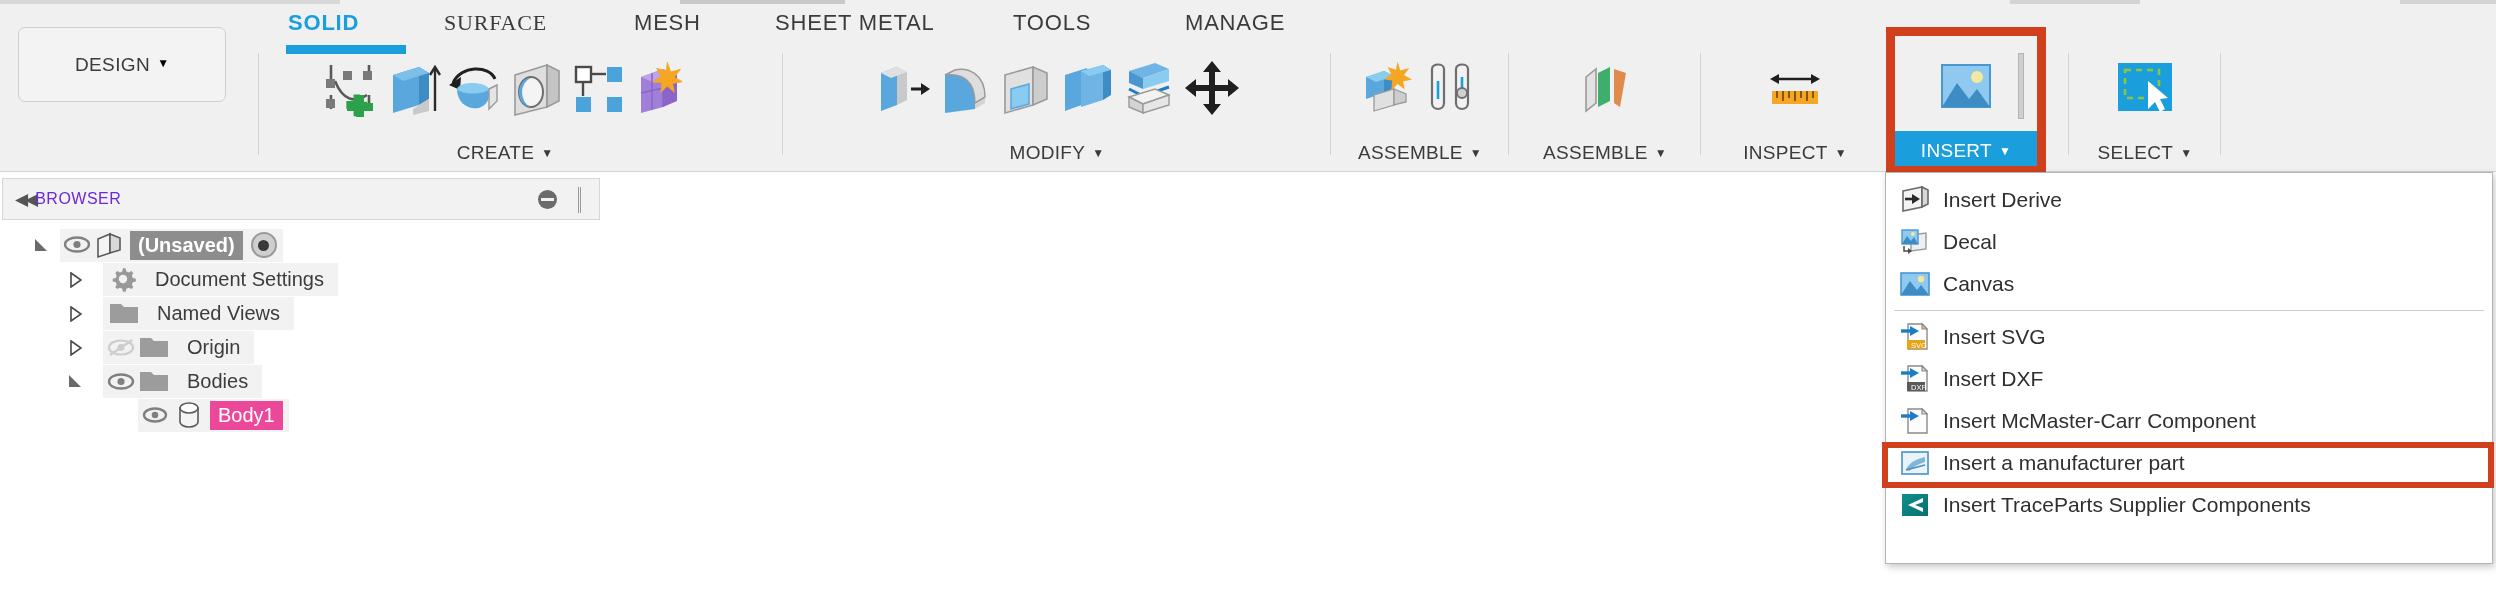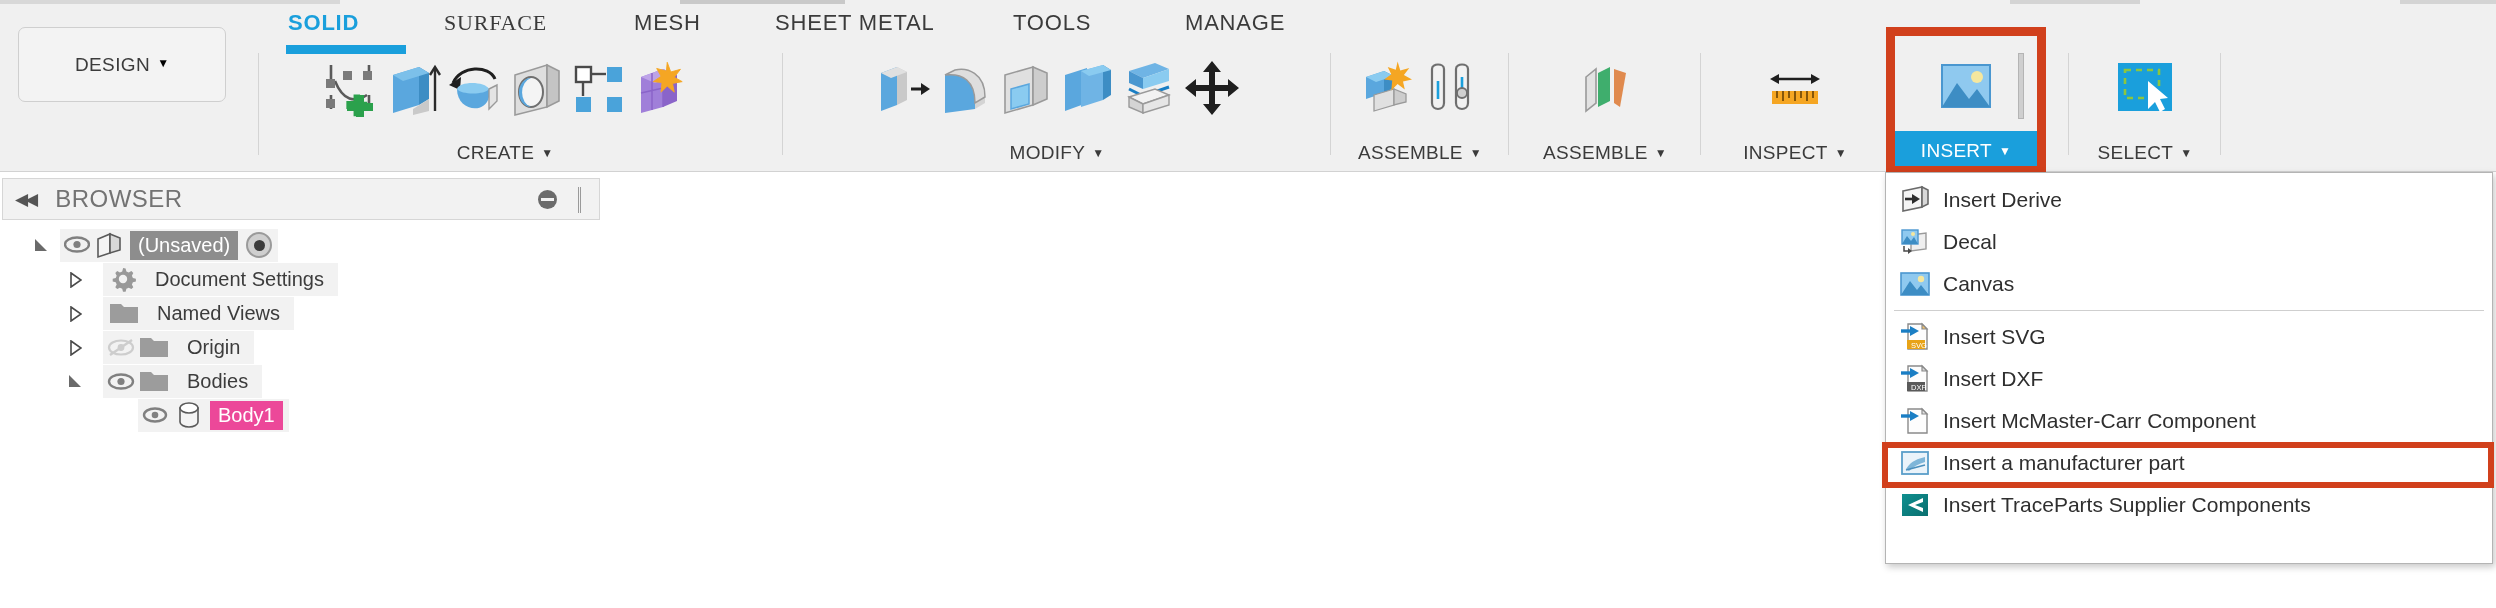--- a/index.html
+++ b/index.html
@@ -107,21 +107,21 @@
   .browser-header {
     position: absolute; left: 2px; top: 0; width: 598px; height: 42px;
     background: #f2f2f2; border: 1px solid #d6d6d6;
     display: flex; align-items: center;
   }
   .browser-header .rewind {
     margin-left: 12px; font-size: 17px; color: #555; letter-spacing: -3px;
     cursor: pointer;
   }
   .browser-header .btitle {
-    margin-left: 20px; font-size: 24px; color: #737373; letter-spacing: 0.5px;
+    font-size: 16px; color: #6d28d9; letter-spacing: 0.5px;
   }
   .browser-header .minus {
     position: absolute; right: 42px; top: 11px;
     width: 19px; height: 19px; border-radius: 50%; background: #6b6b6b;
     cursor: pointer;
   }
   .browser-header .minus::after {
     content:''; position:absolute; left:3px; top:8px; width:13px; height:3px; background:#f2f2f2;
   }
   .browser-header .grip {
@@ -140,21 +140,21 @@
   .tri-right-hollow svg { display: block; }
   .tri-down {
     position: relative; width: 14px; height: 14px;
   }
   .eye { width: 26px; height: 18px; position: relative; cursor: pointer; }
   .eye svg { display:block; }
   .nodelabel {
     font-size: 20px; color: #3c3c3c; padding: 3px 8px;
     background: #f2f2f2; white-space: nowrap;
   }
-  .nodelabel.sel { background: #8d8d8d; color: #ffffff; font-weight: normal; }
+  .nodelabel.sel { background: #8d8d8d; color: #ffffff; font-weight: bold; }
   .nodelabel.sel2 { background: #ec4899; color: #ffffff; }
   .nodewrap { display: flex; align-items: center; background: #f2f2f2; padding: 2px 6px 2px 4px; }
   .folder svg, .gear svg, .cube svg, .cyl svg { display:block; }
   .radio {
     width: 26px; height: 26px; border-radius: 50%;
     background: #cfcfcf; border: 2px solid #9a9a9a;
     display:flex; align-items:center; justify-content:center;
     margin-left: 8px; cursor: pointer;
   }
   .radio .dot { width: 11px; height: 11px; border-radius:50%; background:#3a3a3a; }

